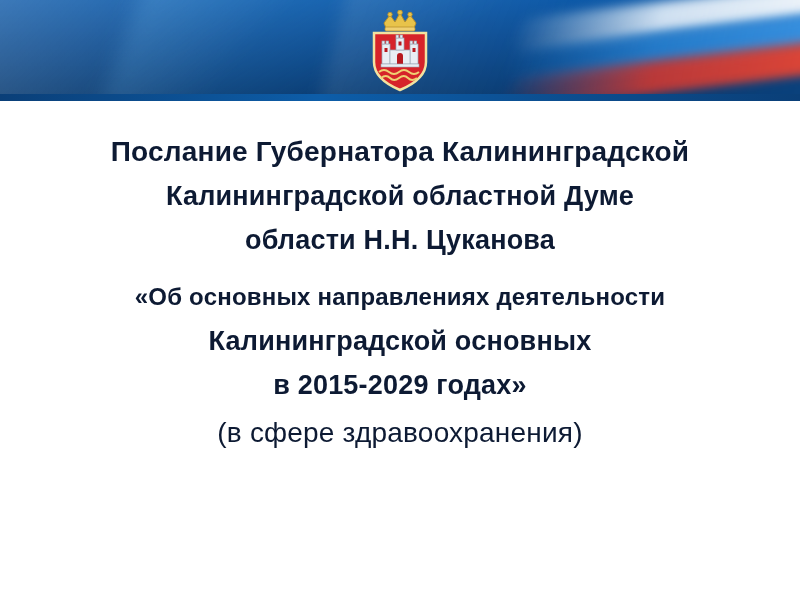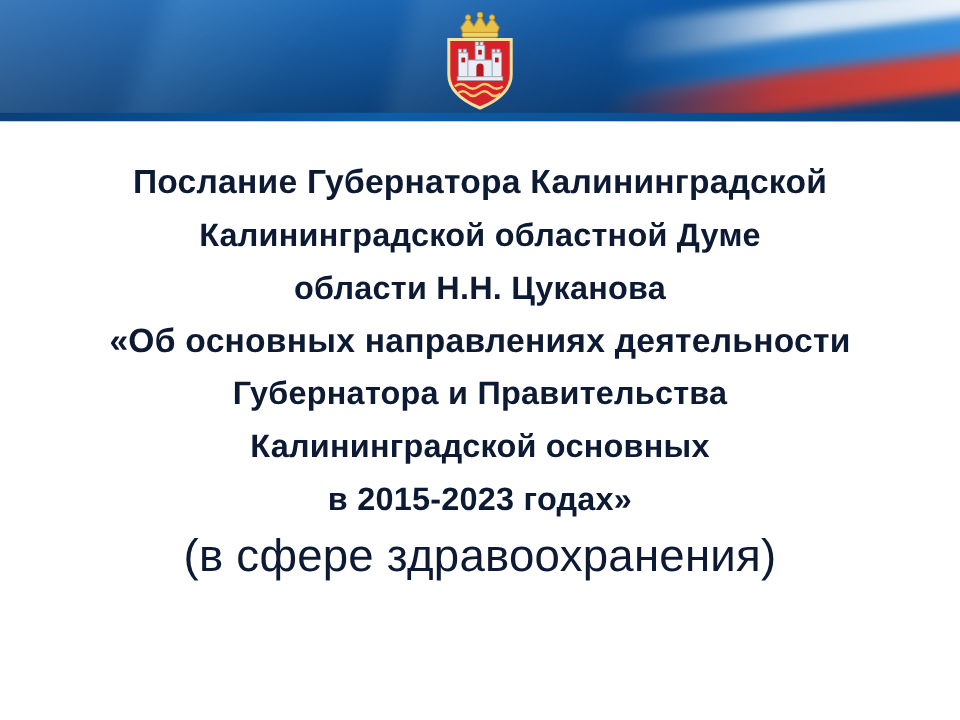--- a/index.html
+++ b/index.html
@@ -124,24 +124,24 @@
   }
   .title-line {
     font-size: 27px;
     font-weight: bold;
     line-height: 44px;
     letter-spacing: 0.2px;
     white-space: nowrap;
     text-align: center;
   }
   .title-line.l1 { font-size: 28px; }
-  .title-line.l4 { font-size: 28px; }
+  .title-line.l4 { font-size: 24px; margin-top: 13px; }
   .title-line.l7 {
     font-weight: normal;
-    font-size: 38px;
+    font-size: 28px;
     line-height: 52px;
   }
 </style>
 </head>
 <body>
 
 <div class="slide">
 
   <div class="banner">
     <div class="banner-base"></div>
@@ -199,19 +199,18 @@
     </svg>
 
     <div class="banner-bottom-line"></div>
   </div>
 
   <div class="title-block">
     <div class="title-line l1">Послание Губернатора Калининградской</div>
     <div class="title-line l3">Калининградской областной Думе</div>
     <div class="title-line l2">области Н.Н. Цуканова</div>
     <div class="title-line l4">«Об основных направлениях деятельности</div>
-    <div class="title-line l5">Губернатора и Правительства</div>
     <div class="title-line l6">Калининградской основных</div>
-    <div class="title-line l6b">в 2015-2023 годах»</div>
+    <div class="title-line l6b">в 2015-2029 годах»</div>
     <div class="title-line l7">(в сфере здравоохранения)</div>
   </div>
 
 </div>
 
 </body></html>

